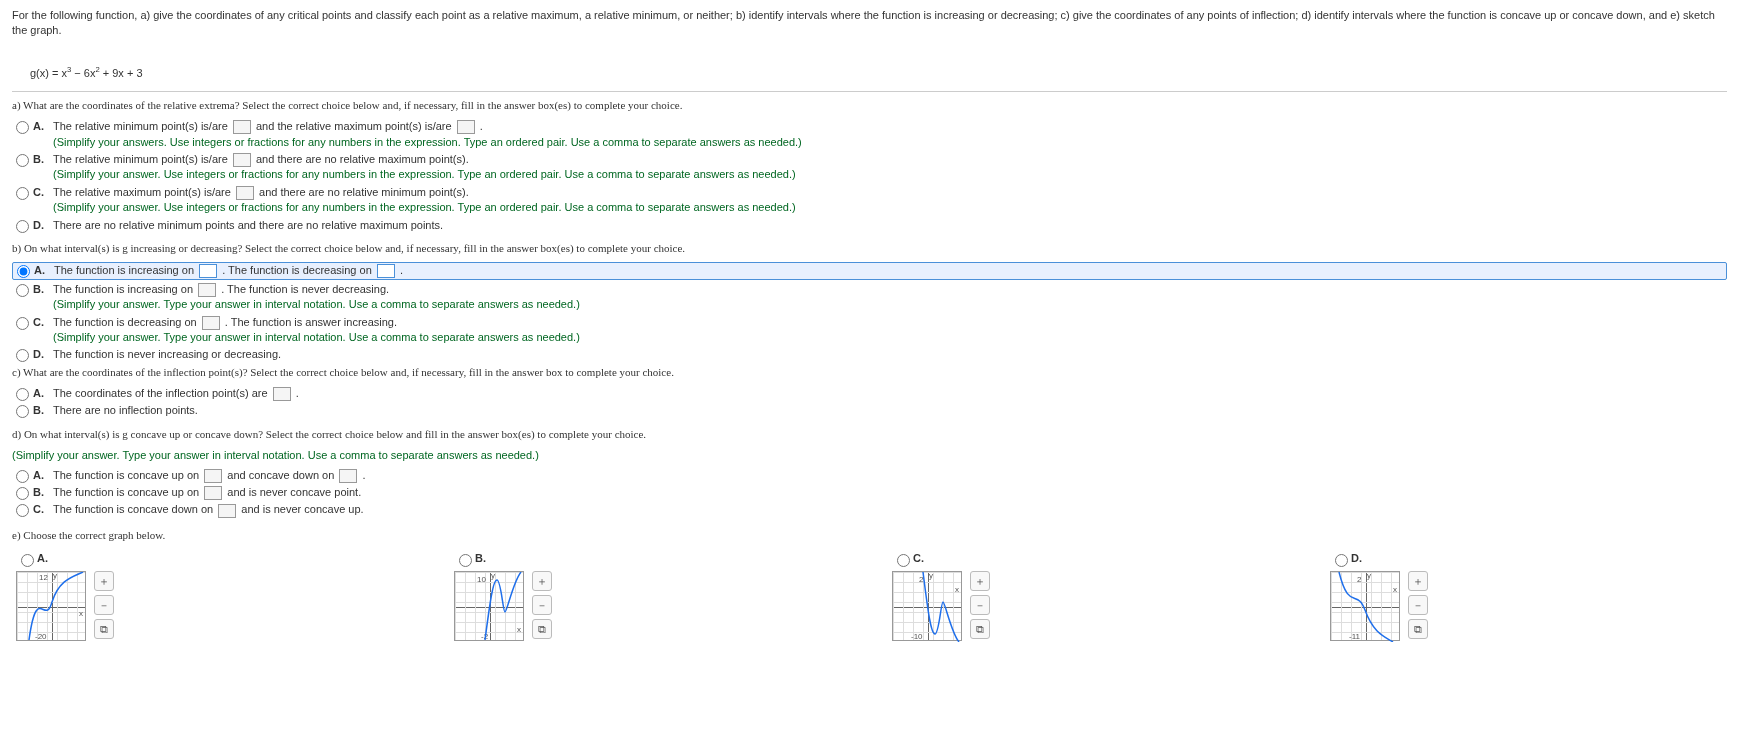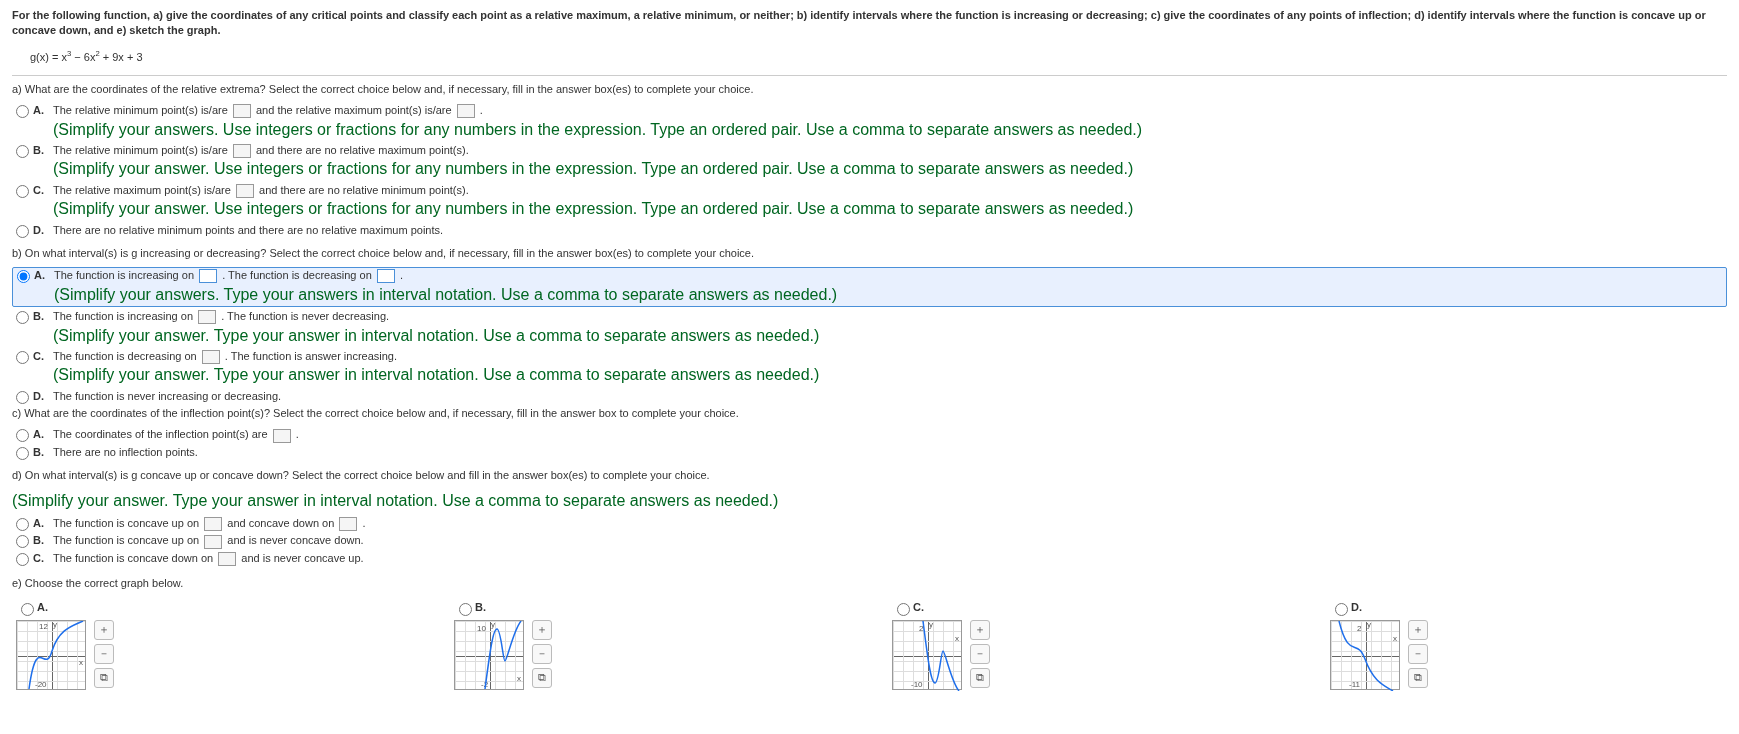--- a/index.html
+++ b/index.html
@@ -6,32 +6,33 @@
   body {
     font-family: Arial, sans-serif;
     font-size: 11px;
     color: #333;
     margin: 0;
     padding: 8px 12px;
     line-height: 1.4;
   }
   .problem-statement {
     padding-bottom: 6px;
-    font-weight: bold;
   }
   .formula {
     padding: 4px 0 8px 18px;
+    margin-top: 16px;
   }
   .hr {
     border: none;
     border-top: 1px solid #ccc;
     margin: 2px 0 6px 0;
   }
   .question-row {
     margin-bottom: 6px;
+    font-family: Liberation Serif, serif;
   }
   .option-row {
     display: flex;
     align-items: flex-start;
     margin-bottom: 2px;
     padding-left: 4px;
   }
   .option-row.selected {
     background: #e8f0fe;
     border: 1px solid #4a90d9;
@@ -58,21 +59,21 @@
     background: #f5f5f5;
     vertical-align: middle;
     margin: 0 2px;
   }
   .input-box.active {
     border: 1px solid #4a90d9;
     background: #fff;
   }
   .hint {
     color: #006621;
-    font-size: 16px;
+    font-size: 11px;
   }
   sup { font-size: 0.7em; vertical-align: super; }
   .graph-row {
     display: flex;
     gap: 340px;
     margin-top: 8px;
     padding-left: 4px;
   }
   .graph-option {
     display: flex;
@@ -176,21 +177,20 @@
 
 <div class="option-row selected">
   <input type="radio" name="pb" checked="" style="">
   <span class="option-letter">A.</span>
   <div class="option-content">
     <span>The function is increasing on</span>
     <span class="input-box active"></span>
     <span>. The function is decreasing on</span>
     <span class="input-box active"></span>
     <span>.</span><br>
-    <span class="hint">(Simplify your answers. Type your answers in interval notation. Use a comma to separate answers as needed.)</span>
   </div>
 </div>
 
 <div class="option-row">
   <input type="radio" name="pb" style="">
   <span class="option-letter">B.</span>
   <div class="option-content">
     <span>The function is increasing on</span>
     <span class="input-box"></span>
     <span>. The function is never decreasing.</span><br>
@@ -247,21 +247,21 @@
     <span>.</span>
   </div>
 </div>
 
 <div class="option-row">
   <input type="radio" name="pd" style="">
   <span class="option-letter">B.</span>
   <div class="option-content">
     <span>The function is concave up on</span>
     <span class="input-box"></span>
-    <span>and is never concave down.</span>
+    <span>and is never concave point.</span>
   </div>
 </div>
 
 <div class="option-row">
   <input type="radio" name="pd" style="">
   <span class="option-letter">C.</span>
   <div class="option-content">
     <span>The function is concave down on</span>
     <span class="input-box"></span>
     <span>and is never concave up.</span>

